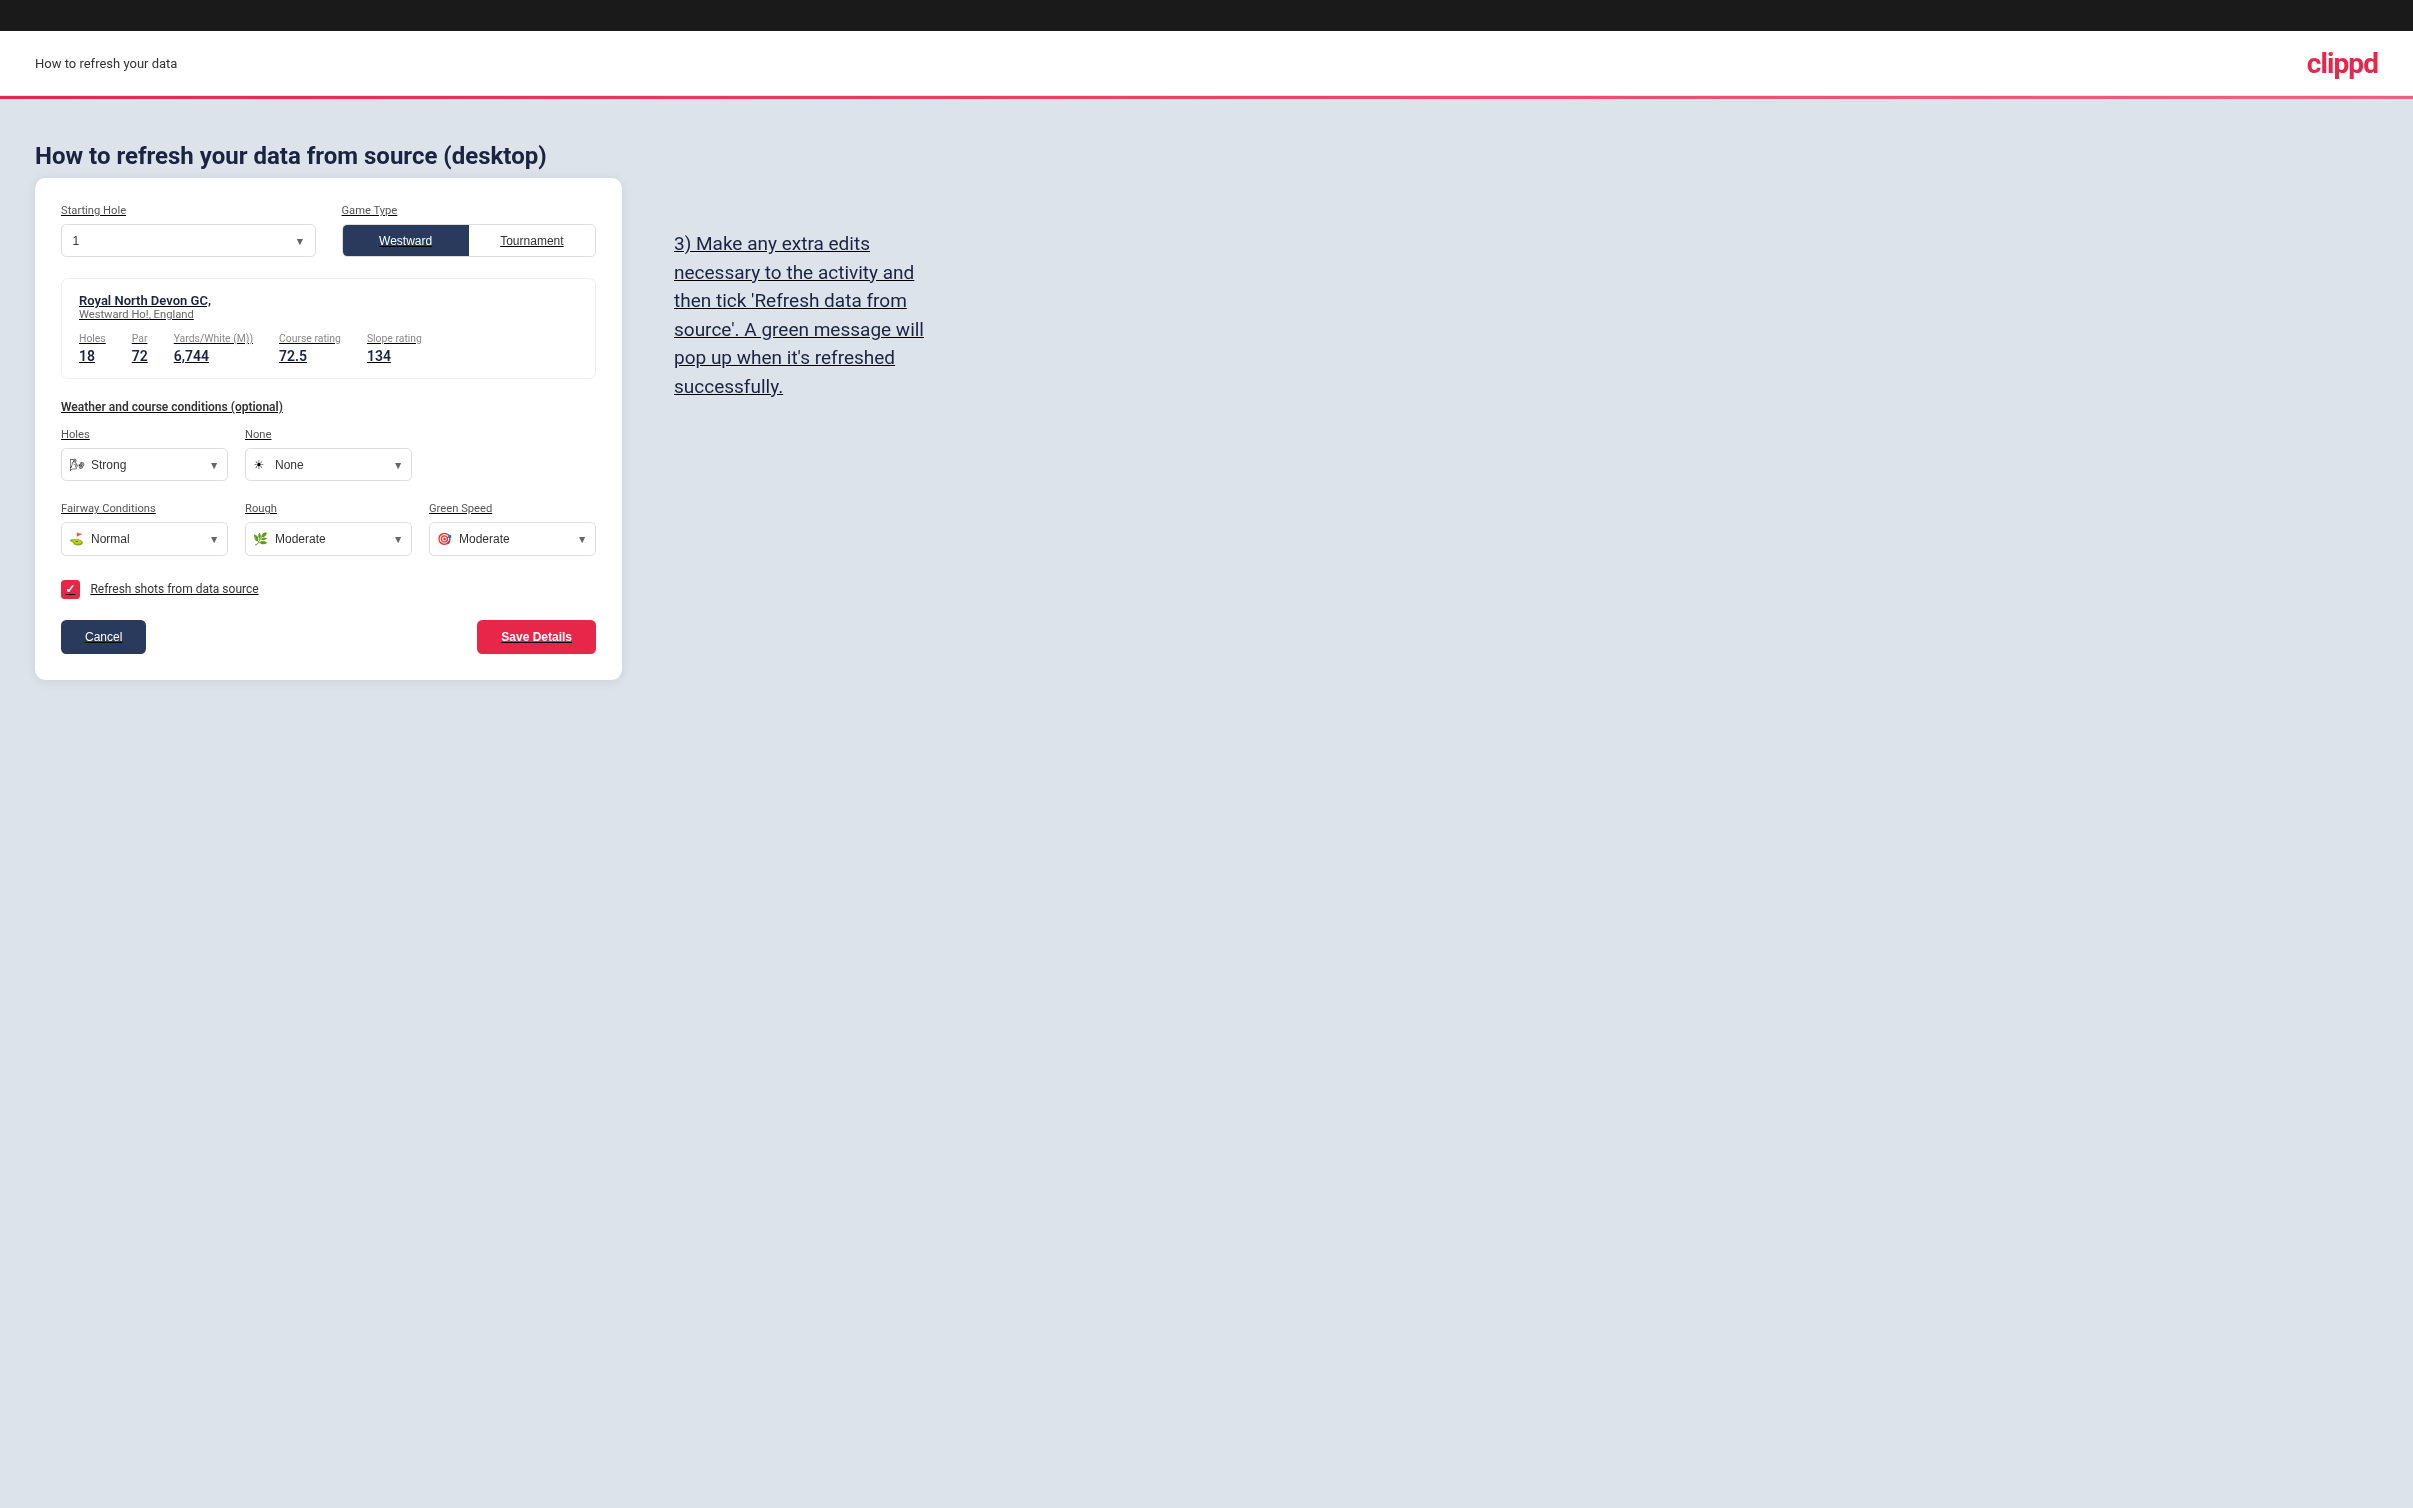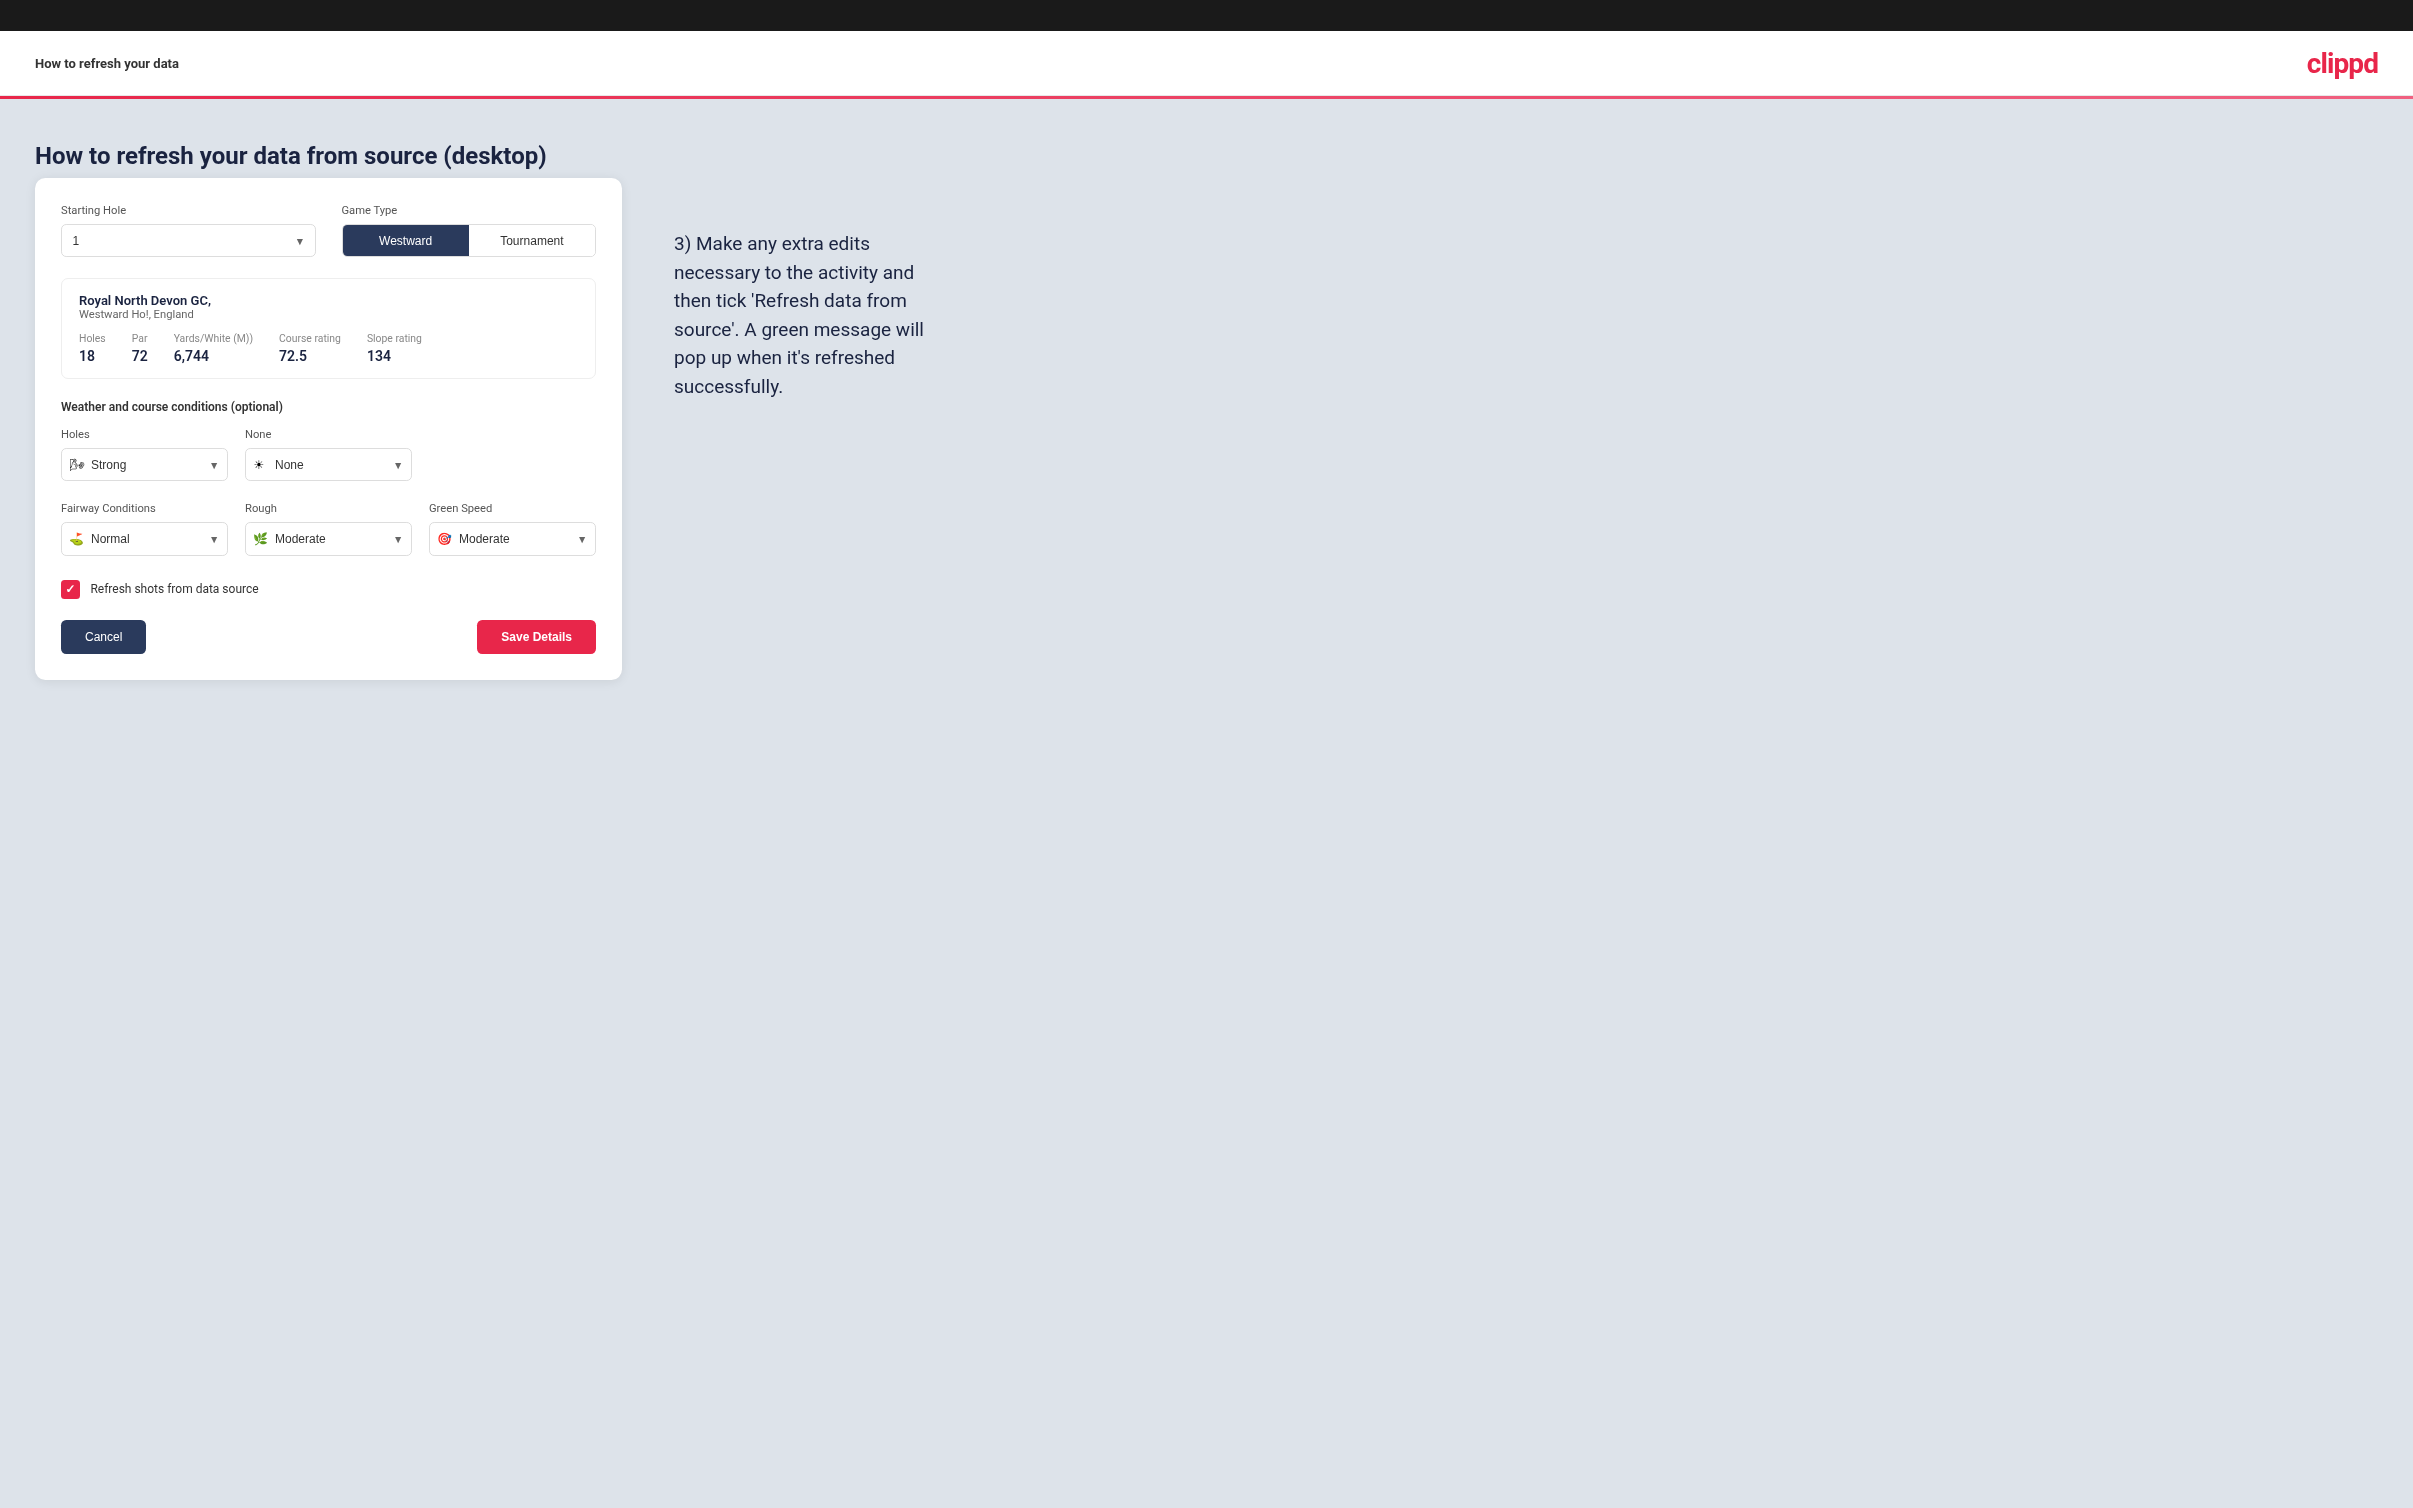--- a/index.html
+++ b/index.html
@@ -19,21 +19,20 @@
       padding: 15.5px 35px;
       display: flex;
       align-items: center;
       justify-content: space-between;
       border-bottom: 1.7px solid #e8e8e8;
     }
 
     .header-title {
       font-size: 13px;
       color: #333;
-      font-weight: bold;
     }
 
     .logo {
       font-size: 28px;
       font-weight: 700;
       color: #e8264a;
       letter-spacing: -0.9px;
     }
 
     .divider-line {
@@ -58,20 +57,21 @@
     .page-subtitle {
       font-size: 15.5px;
       color: #444;
       margin-bottom: 35px;
     }
 
     .content-area {
       display: flex;
       gap: 52px;
       align-items: flex-start;
+      text-decoration: underline;
     }
 
     .form-panel {
       background: #ffffff;
       border-radius: 10.4px;
       padding: 26px;
       width: 587px;
       min-width: 587px;
       box-shadow: 0 1.7px 10.4px rgba(0,0,0,0.08);
     }

